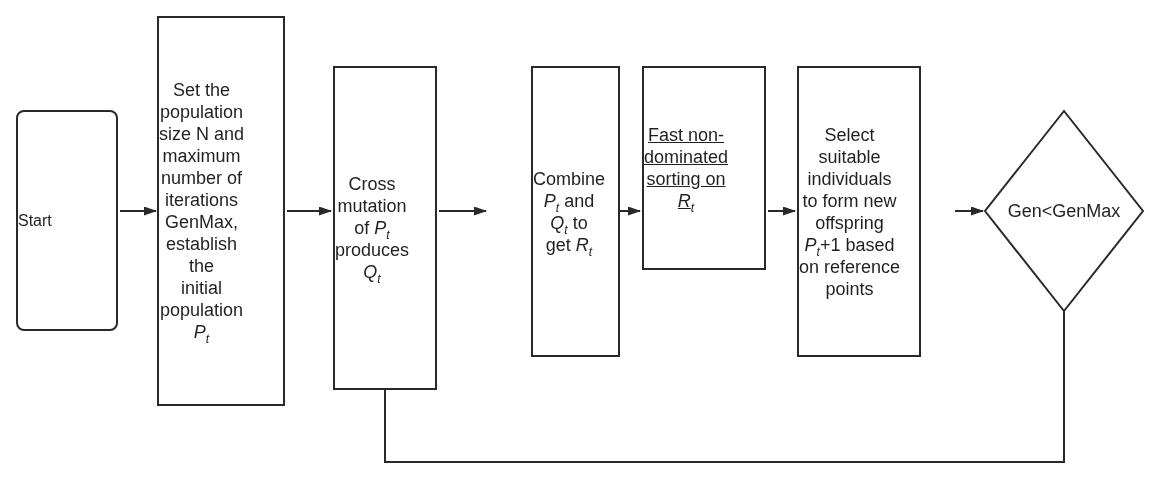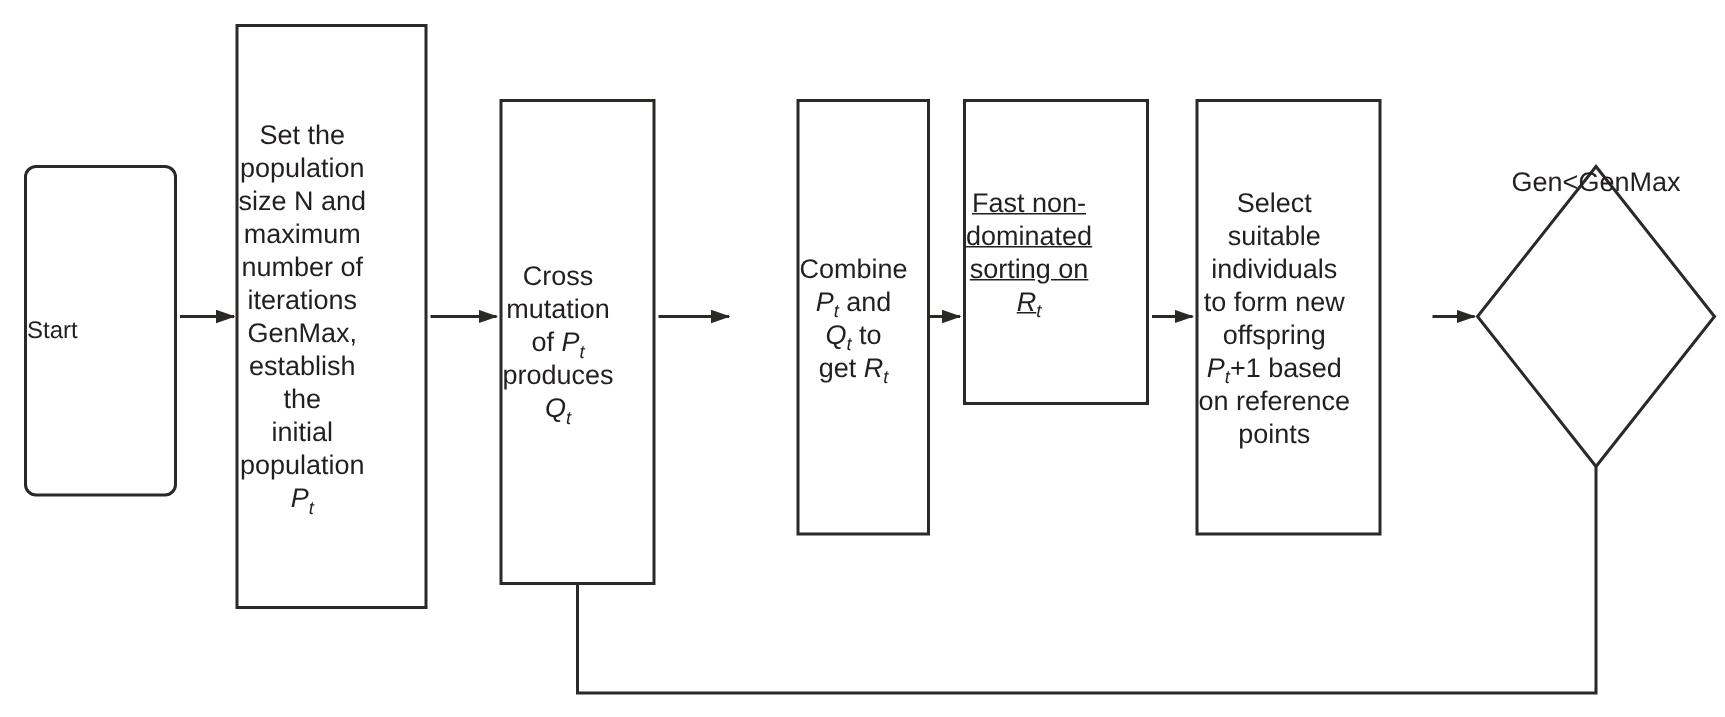--- a/index.html
+++ b/index.html
@@ -22,21 +22,21 @@
   .node sub { font-size:0.68em; font-style:italic; line-height:0; }
   .node i { font-style:italic; }
   .n-start { left:16px; top:110px; width:102px; height:221px; border-radius:8px; font-size:16px; }
   .n-init  { left:157px; top:16px;  width:128px; height:390px; }
   .n-cross { left:333px; top:66px;  width:104px; height:324px; }
   .n-comb  { left:488px; top:66px;  width:89px;  height:291px;margin-left:43px; }
   .n-sort  { left:642px; top:66px;  width:124px; height:204px;text-decoration:underline; }
   .n-sel   { left:797px; top:66px;  width:124px; height:291px; }
   .diamond-label {
     position:absolute; left:985px; top:111px; width:158px; height:200px;
-    display:flex; justify-content:center;
+    display:flex; align-items:center; justify-content:center;
     text-align:center; font-size:18px; color:var(--text);
   }
 </style>
 </head>
 <body>
 
 <div class="canvas">
 
   <svg class="wires" viewBox="0 0 1150 478" aria-hidden="true">
     <defs>

